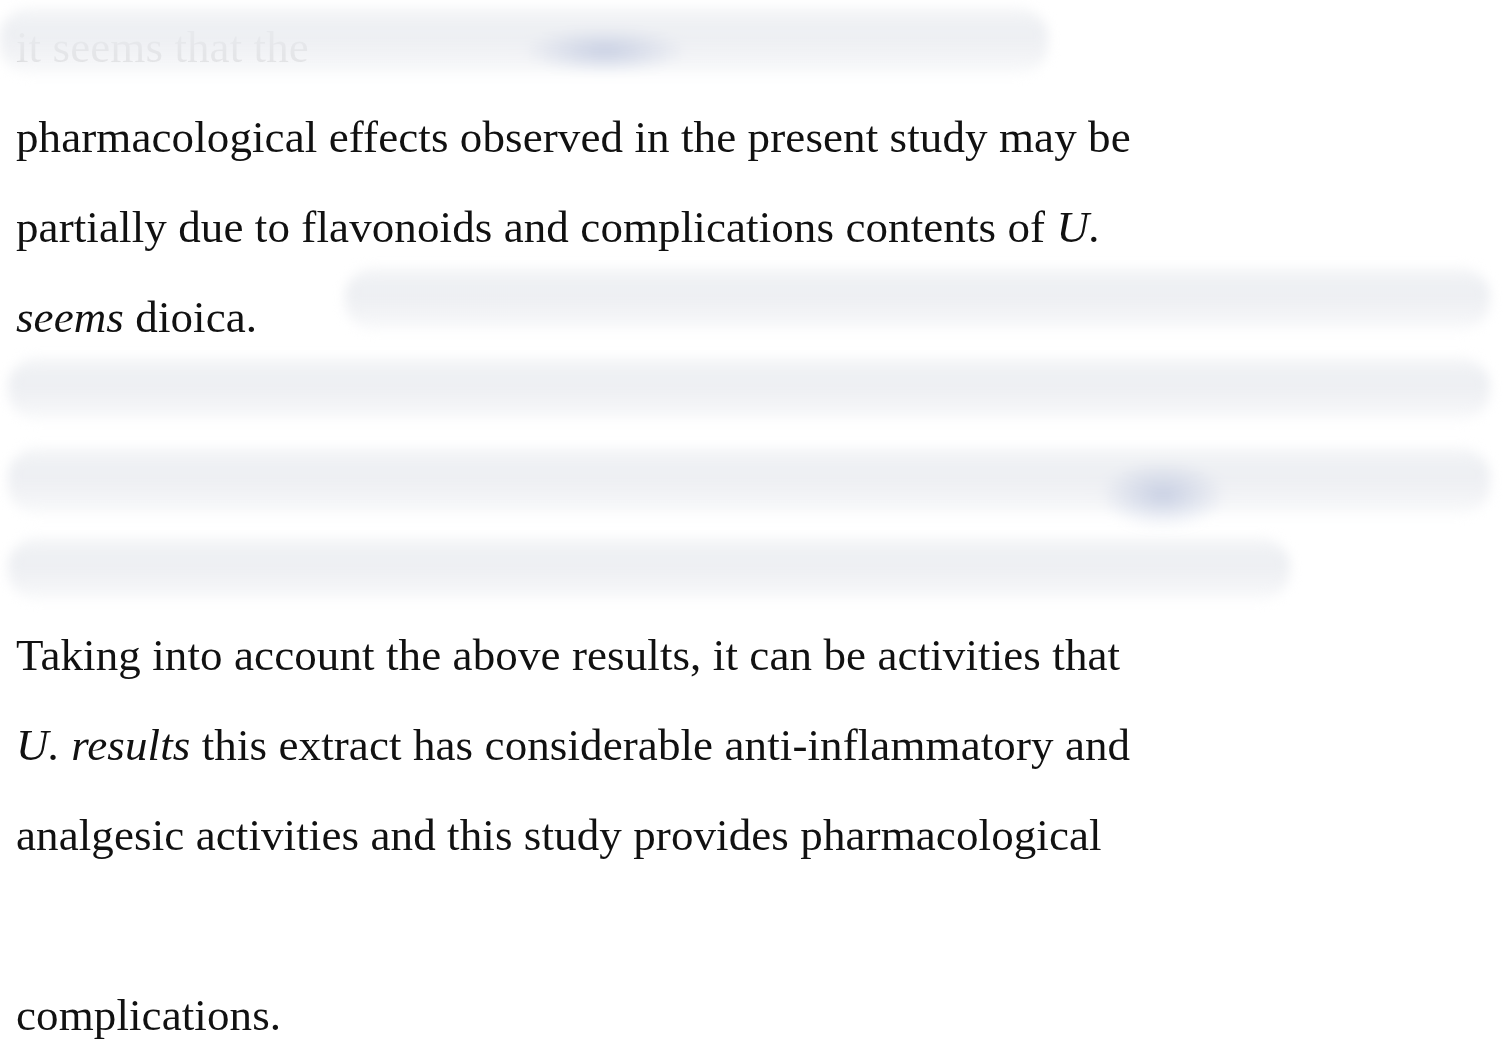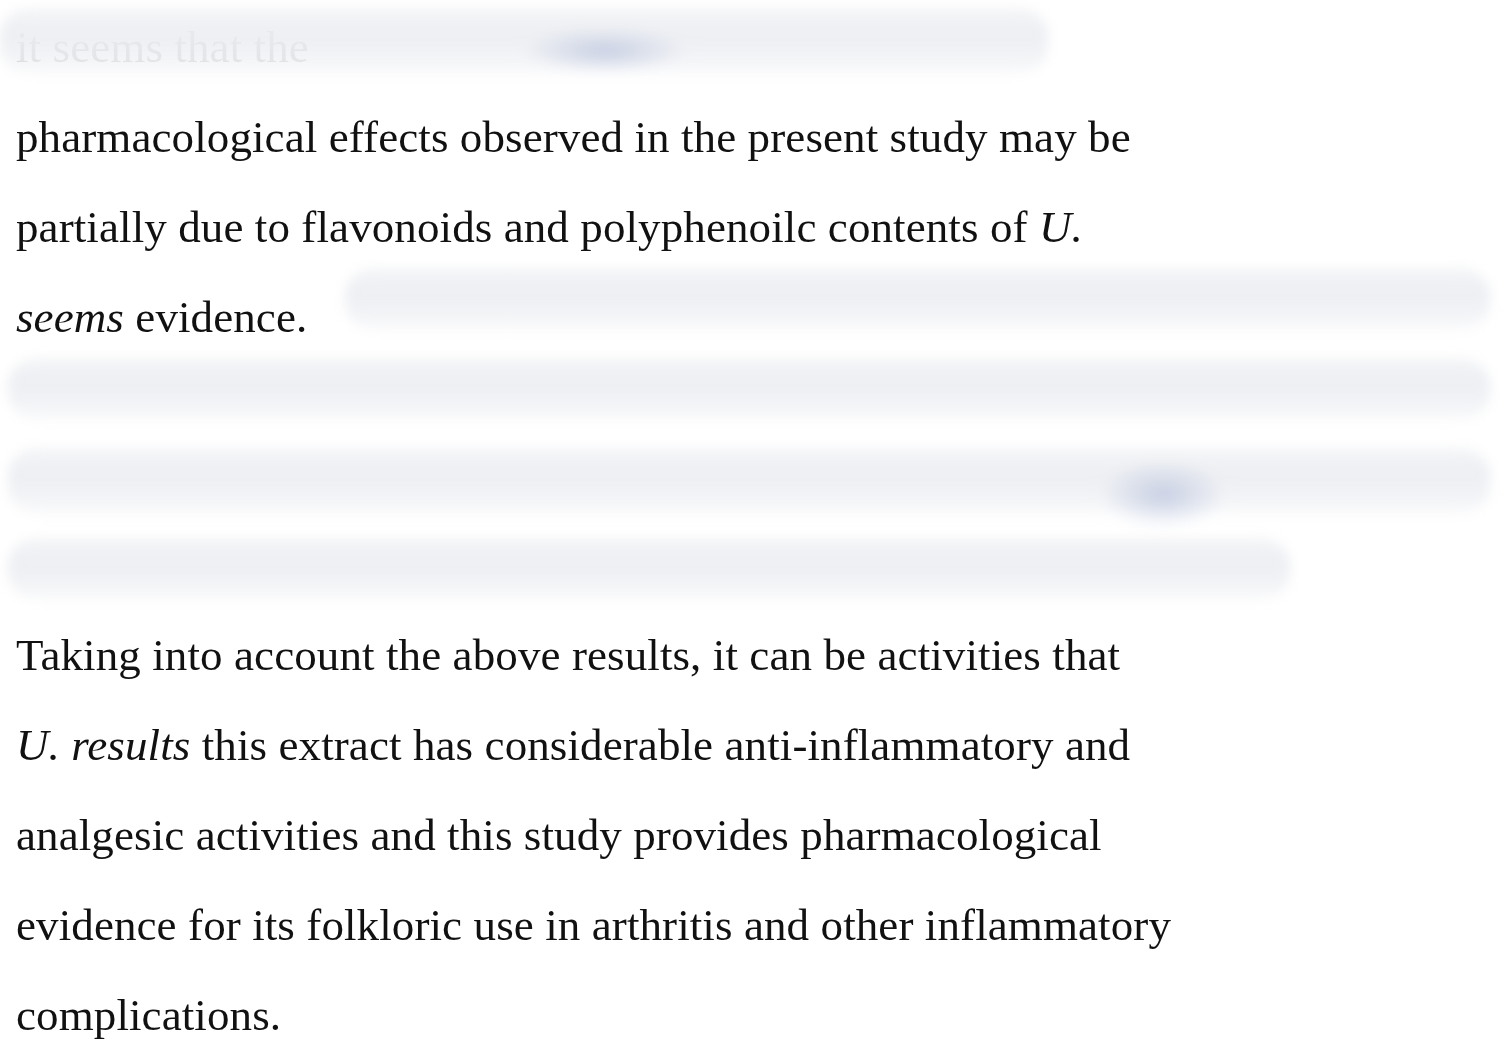--- a/index.html
+++ b/index.html
@@ -69,36 +69,35 @@
 </head>
 <body>
 
 <div class="page">
 
   <div class="para" id="para-1">
     <span class="txt">it seems that the</span>
     <br>
     <span class="txt">pharmacological effects observed in the present study may be</span>
     <br>
-    <span class="txt">partially due to flavonoids and polyphenoilc contents of </span><span class="it">U.</span>
+    <span class="txt">partially due to flavonoids and complications contents of </span><span class="it">U.</span>
     <br>
-    <span class="it">seems</span><span class="txt"> evidence.</span>
+    <span class="it">seems</span><span class="txt"> dioica.</span>
   </div>
 
   <div class="blurbar tint" id="bar-1"></div>
   <div class="blurbar" id="bar-2"></div>
   <div class="blurbar" id="bar-3"></div>
   <div class="blurbar tint" id="bar-4"></div>
   <div class="blurbar" id="bar-5"></div>
 
   <div class="para" id="para-2">
     <span class="txt">Taking into account the above results, it can be activities that</span>
     <br>
     <span class="it">U. results</span><span class="txt"> this extract has considerable anti-inflammatory and</span>
     <br>
     <span class="txt">analgesic activities and this study provides pharmacological</span>
     <br>
-    <span class="txt">evidence for its folkloric use in arthritis and other inflammatory</span>
     <br>
     <span class="txt">complications.</span>
   </div>
 
 </div>
 
 </body></html>

